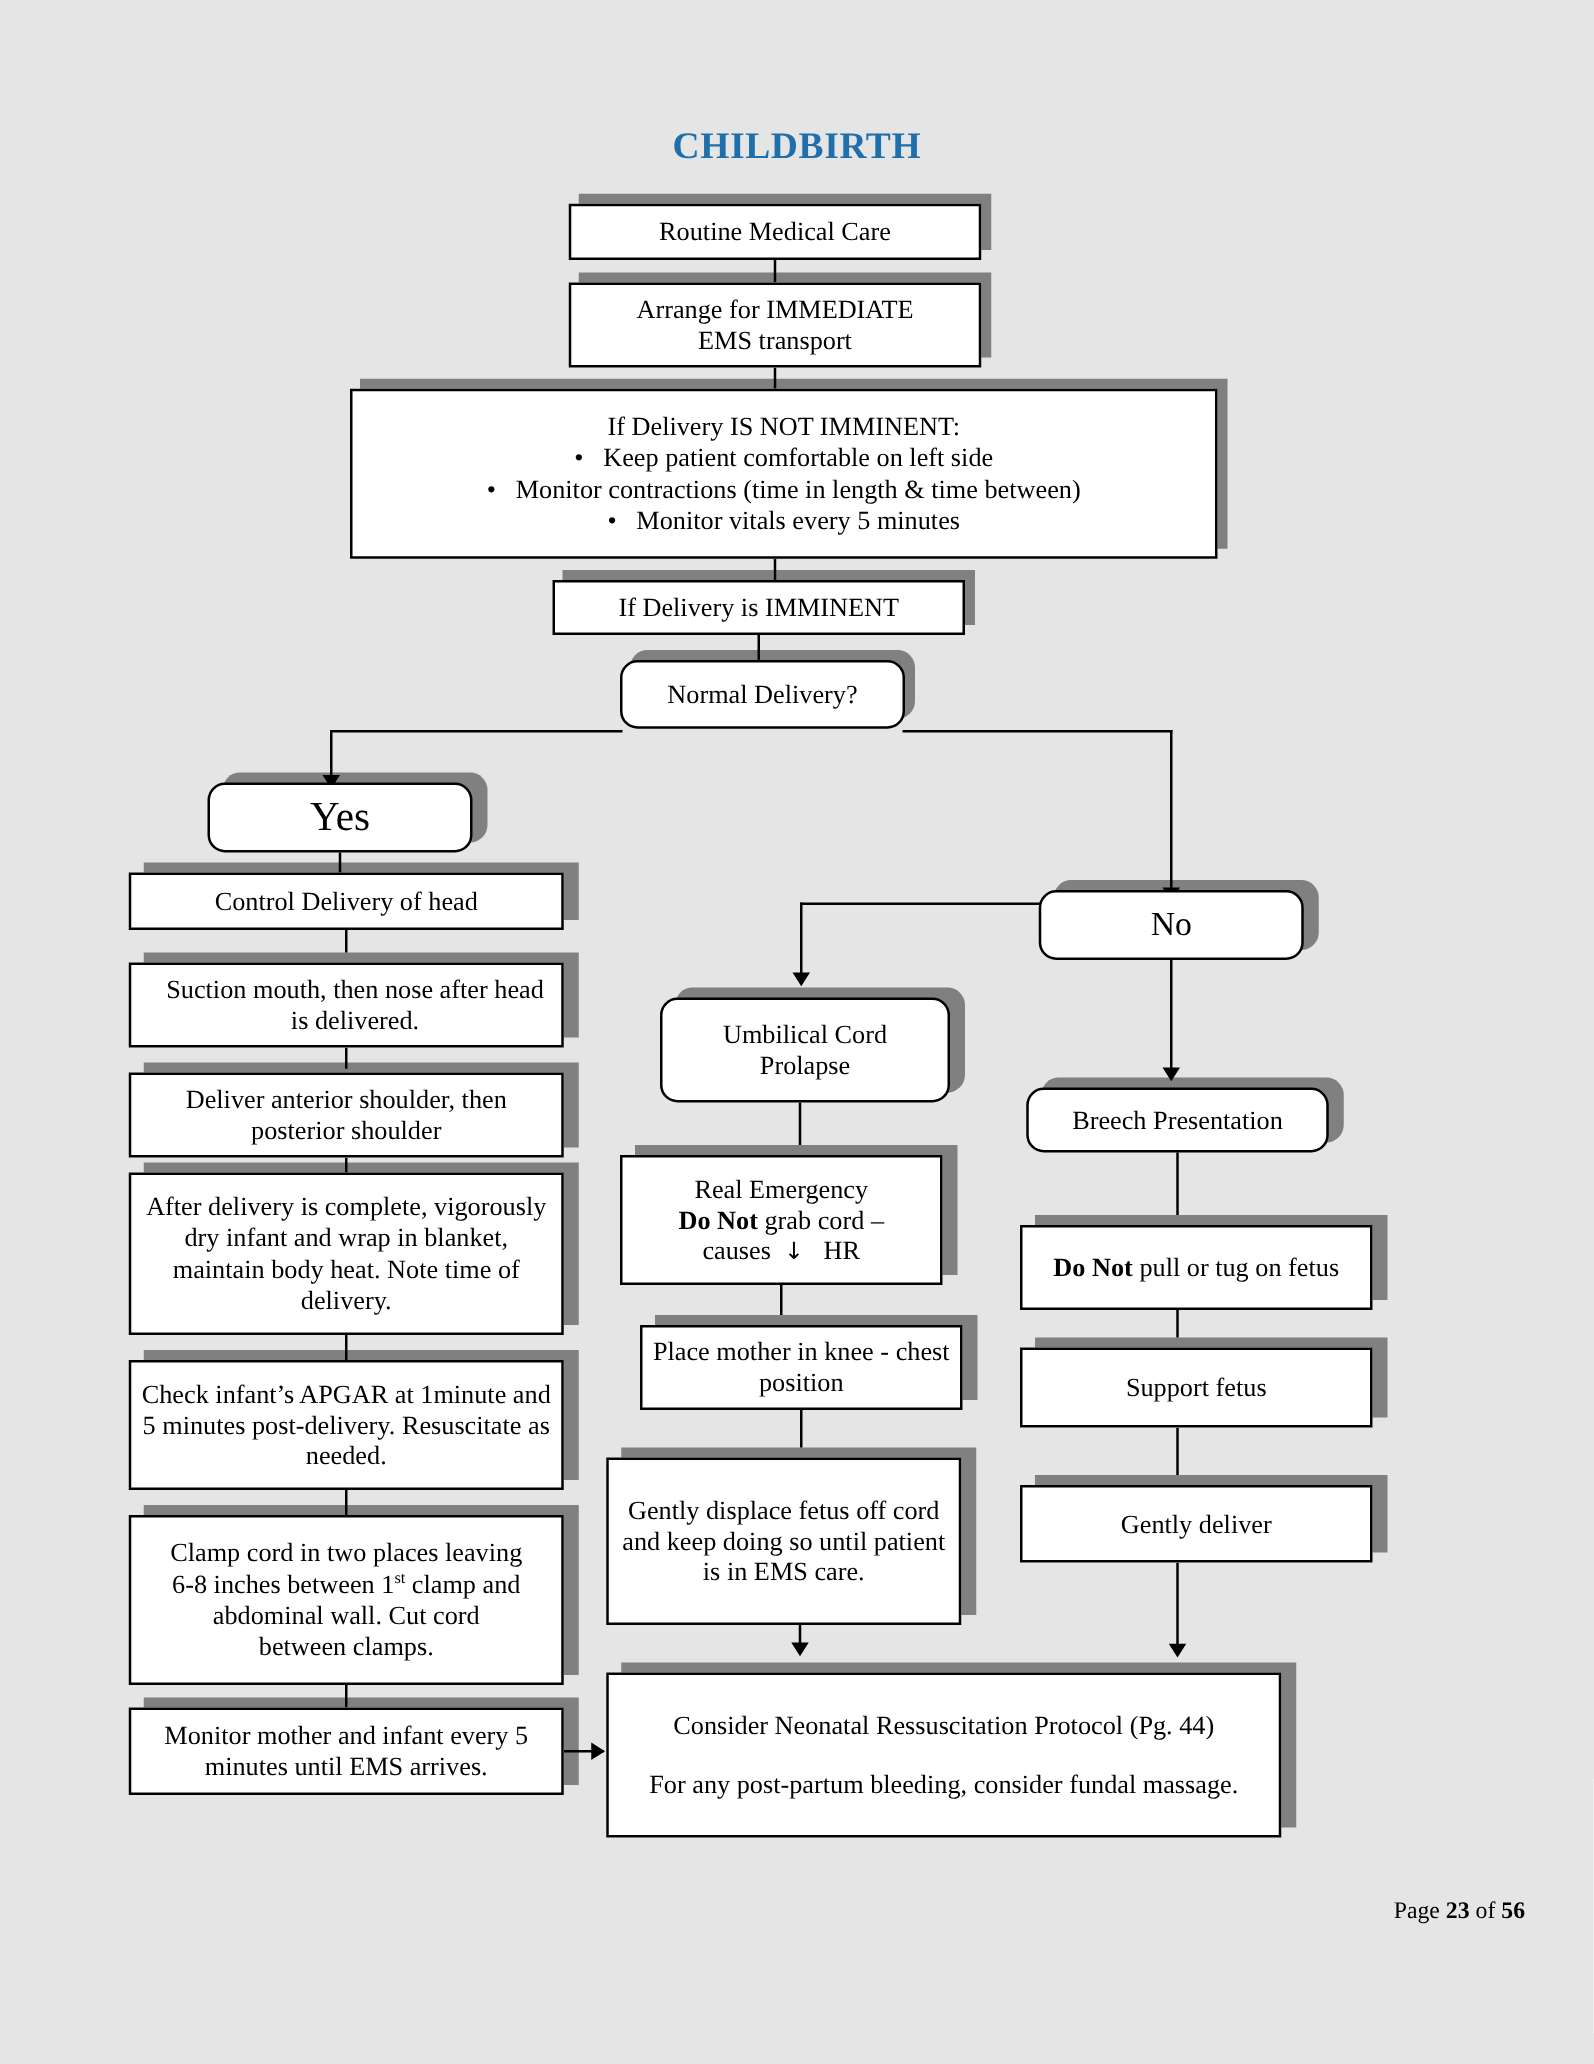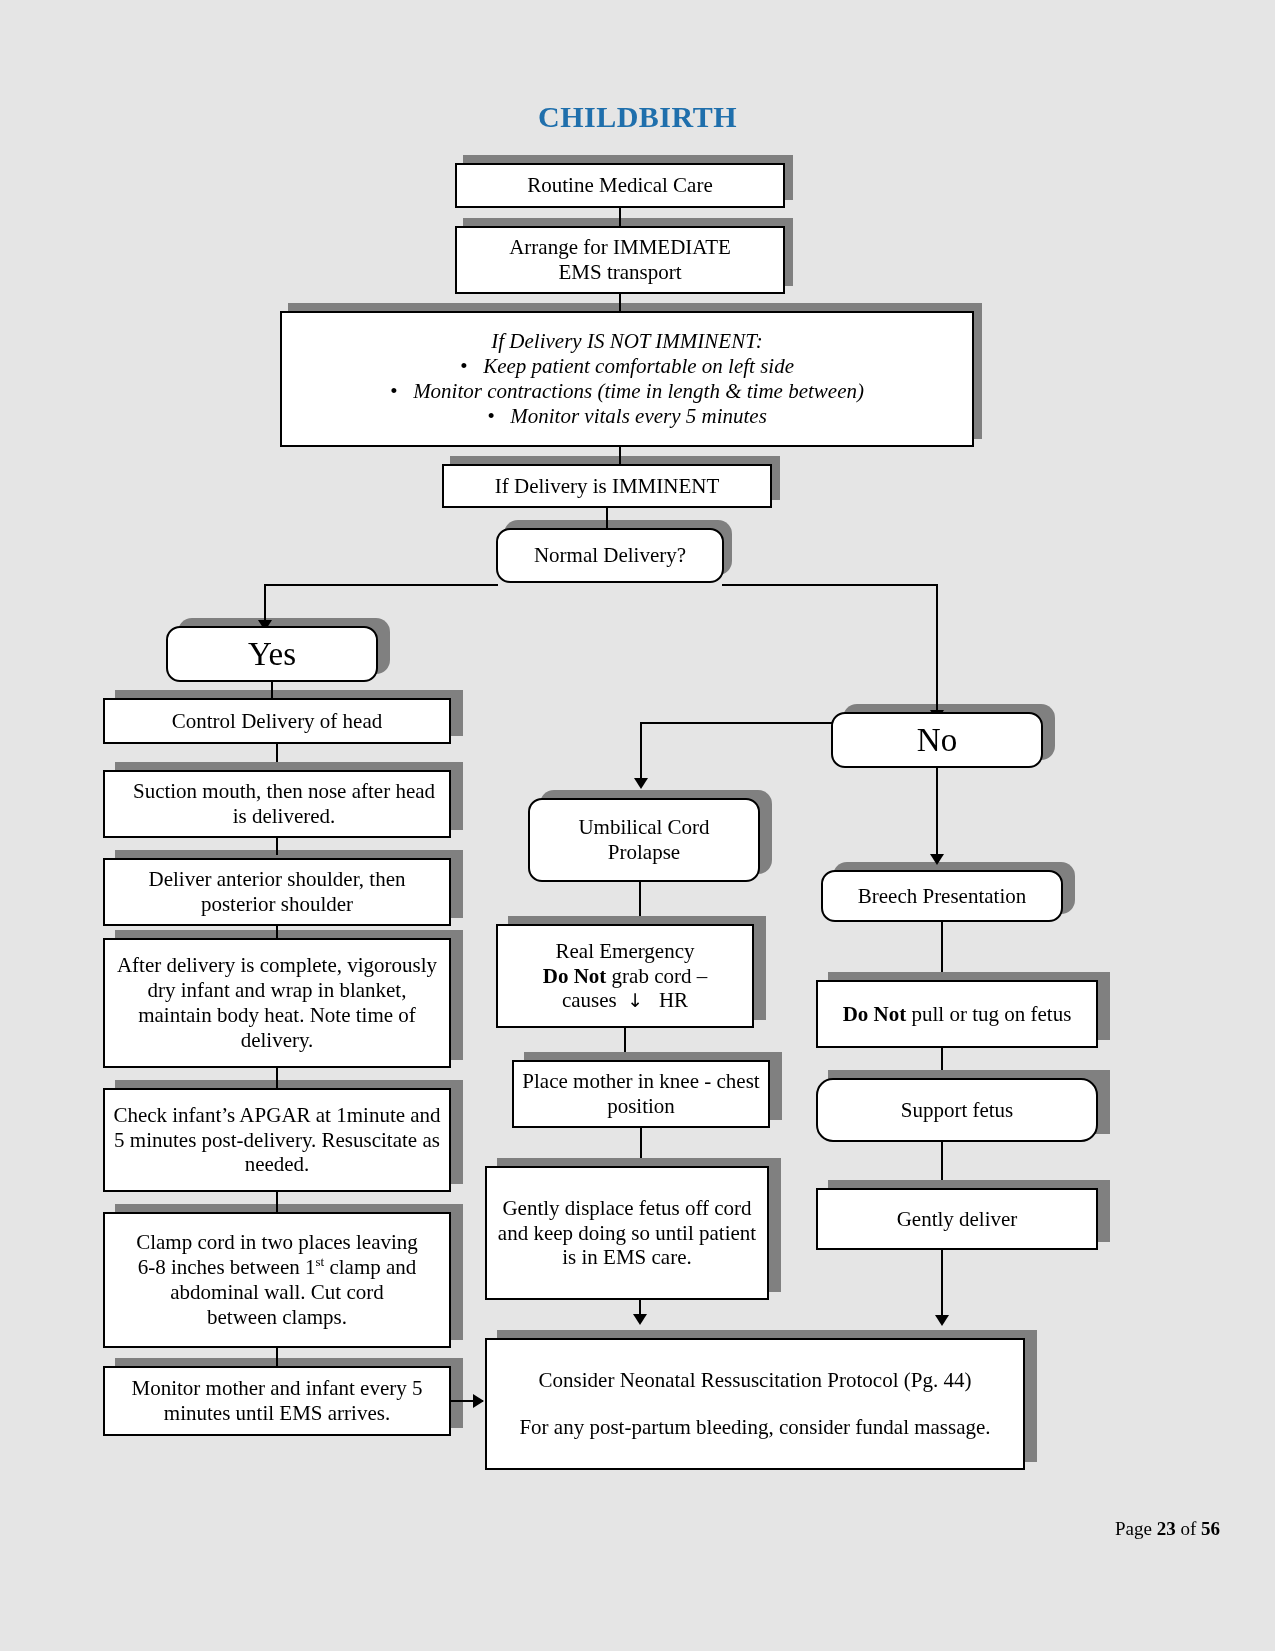--- a/index.html
+++ b/index.html
@@ -106,21 +106,21 @@
   <div class="shadow" style="left:463px;top:218px;width:330px;height:68px;"></div>
   <div class="node" style="left:455px;top:226px;width:330px;height:68px;">
     <span class="txt">
       <span class="bullet-line">Arrange for IMMEDIATE</span>
       <span class="bullet-line">EMS transport</span>
     </span>
   </div>
   <div class="ln vl" style="left:619px;top:294px;height:17px;"></div>
 
   <div class="shadow" style="left:288px;top:303px;width:694px;height:136px;"></div>
-  <div class="node" style="left:280px;top:311px;width:694px;height:136px;flex-direction:column;justify-content:center;font-style:italic;">
+  <div class="node" style="left:280px;top:311px;width:694px;height:136px;flex-direction:column;justify-content:center;">
     <span class="txt">
       <span class="bullet-line">If Delivery IS NOT IMMINENT:</span>
       <span class="bullet-line">•&nbsp;&nbsp;&nbsp;<span>Keep patient comfortable on left side</span></span>
       <span class="bullet-line">•&nbsp;&nbsp;&nbsp;<span>Monitor contractions (time in length &amp; time between)</span></span>
       <span class="bullet-line">•&nbsp;&nbsp;&nbsp;<span>Monitor vitals every 5 minutes</span></span>
     </span>
   </div>
   <div class="ln vl" style="left:619px;top:447px;height:17px;"></div>
 
   <div class="shadow" style="left:450px;top:456px;width:330px;height:44px;"></div>
@@ -191,21 +191,21 @@
 
   <div class="shadow" style="left:115px;top:1358px;width:348px;height:70px;"></div>
   <div class="node" style="left:103px;top:1366px;width:348px;height:70px;">
     <span class="txt">Monitor mother and infant every 5 minutes until EMS arrives.</span>
   </div>
 
   <div class="ln hl" style="left:451px;top:1400px;width:32px;"></div>
   <div class="arrow-right" style="left:473px;top:1394px;"></div>
 
   <div class="shadow rounded" style="left:843px;top:704px;width:212px;height:56px;"></div>
-  <div class="node rounded" style="left:831px;top:712px;width:212px;height:56px;font-size:33px;">
+  <div class="node rounded" style="left:831px;top:712px;width:212px;height:56px;font-size:27px;">
     <span class="txt">No</span>
   </div>
 
   <div class="ln hl" style="left:640px;top:722px;width:193px;"></div>
   <div class="ln vl" style="left:640px;top:722px;height:58px;"></div>
   <div class="arrow" style="left:634px;top:778px;"></div>
 
   <div class="ln vl" style="left:936px;top:768px;height:88px;"></div>
   <div class="arrow" style="left:930px;top:854px;"></div>
 
@@ -215,21 +215,21 @@
   </div>
   <div class="ln vl" style="left:941px;top:922px;height:50px;"></div>
 
   <div class="shadow" style="left:828px;top:972px;width:282px;height:68px;"></div>
   <div class="node" style="left:816px;top:980px;width:282px;height:68px;">
     <span class="txt"><span class="b">Do Not</span><span> pull or tug on fetus</span></span>
   </div>
   <div class="ln vl" style="left:941px;top:1048px;height:22px;"></div>
 
   <div class="shadow" style="left:828px;top:1070px;width:282px;height:64px;"></div>
-  <div class="node" style="left:816px;top:1078px;width:282px;height:64px;border-radius:17px;">
+  <div class="node" style="left:816px;top:1078px;width:282px;height:64px;">
     <span class="txt">Support fetus</span>
   </div>
   <div class="ln vl" style="left:941px;top:1142px;height:38px;"></div>
 
   <div class="shadow" style="left:828px;top:1180px;width:282px;height:62px;"></div>
   <div class="node" style="left:816px;top:1188px;width:282px;height:62px;">
     <span class="txt">Gently deliver</span>
   </div>
   <div class="ln vl" style="left:941px;top:1250px;height:68px;"></div>
   <div class="arrow" style="left:935px;top:1315px;"></div>

